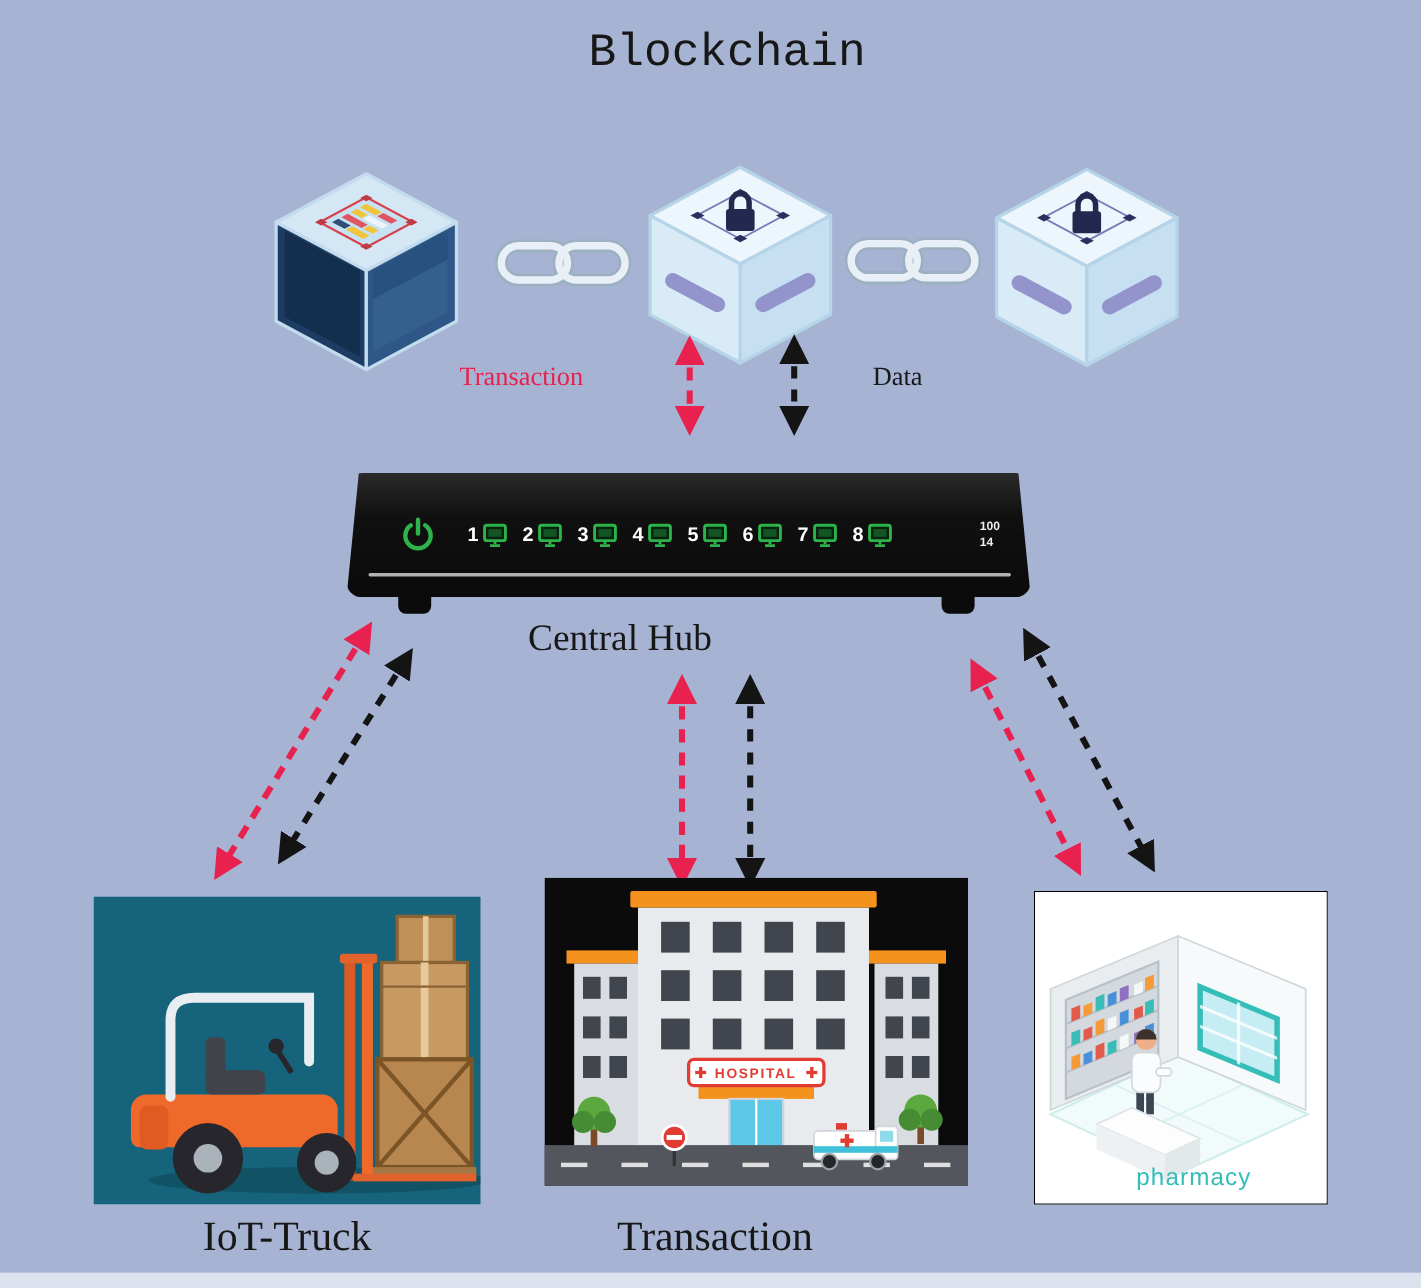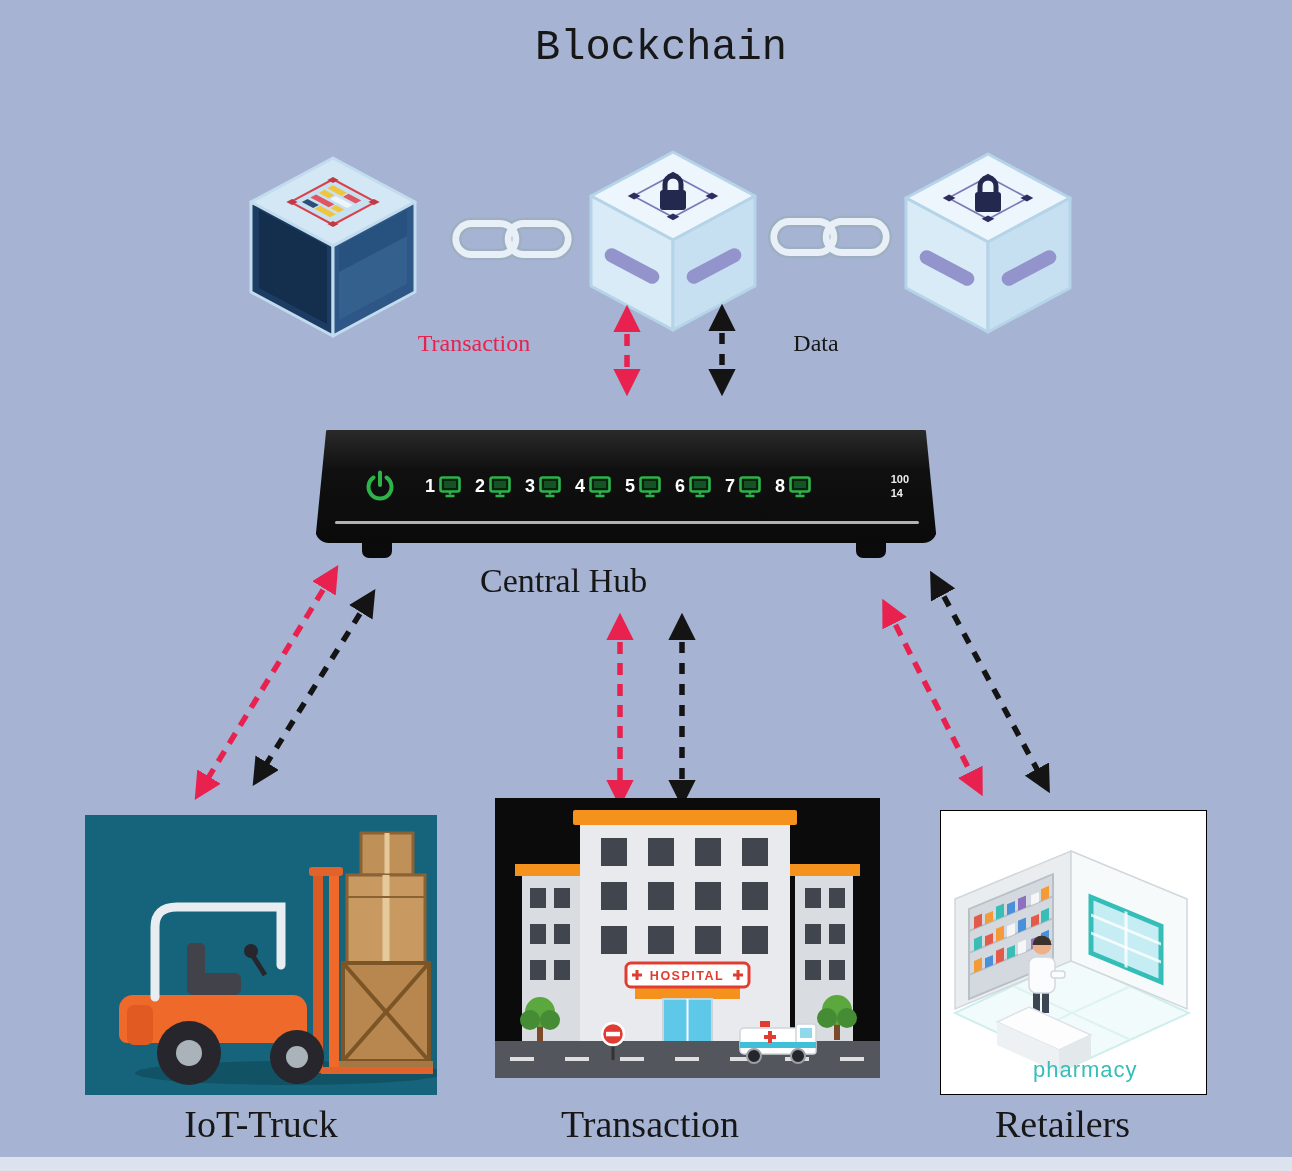--- a/index.html
+++ b/index.html
@@ -413,16 +413,15 @@
         <polygon points="88,196 150,224 118,239 56,211" fill="#fdfdfd" stroke="#dde3e7" stroke-width="1.5"></polygon>
         <polygon points="56,211 118,239 118,262 56,234" fill="#eef1f3"></polygon>
         <polygon points="118,239 150,224 150,247 118,262" fill="#e3e8eb"></polygon>
       </g>
       <text x="92" y="266" font-size="22" fill="#35bdb7" letter-spacing="1" font-family="Liberation Sans, sans-serif">pharmacy</text>
     </svg>
   </div>
 
   <div class="abs node-label" style="left:85px;top:1102px;width:352px">IoT-Truck</div>
   <div class="abs node-label" style="left:470px;top:1102px;width:360px">Transaction</div>
-  <div class="abs node-label" style="left:920px;top:1102px;width:285px">Retailers</div>
 
   <div class="abs bottom-strip"></div>
 </div>
 
 </body></html>

